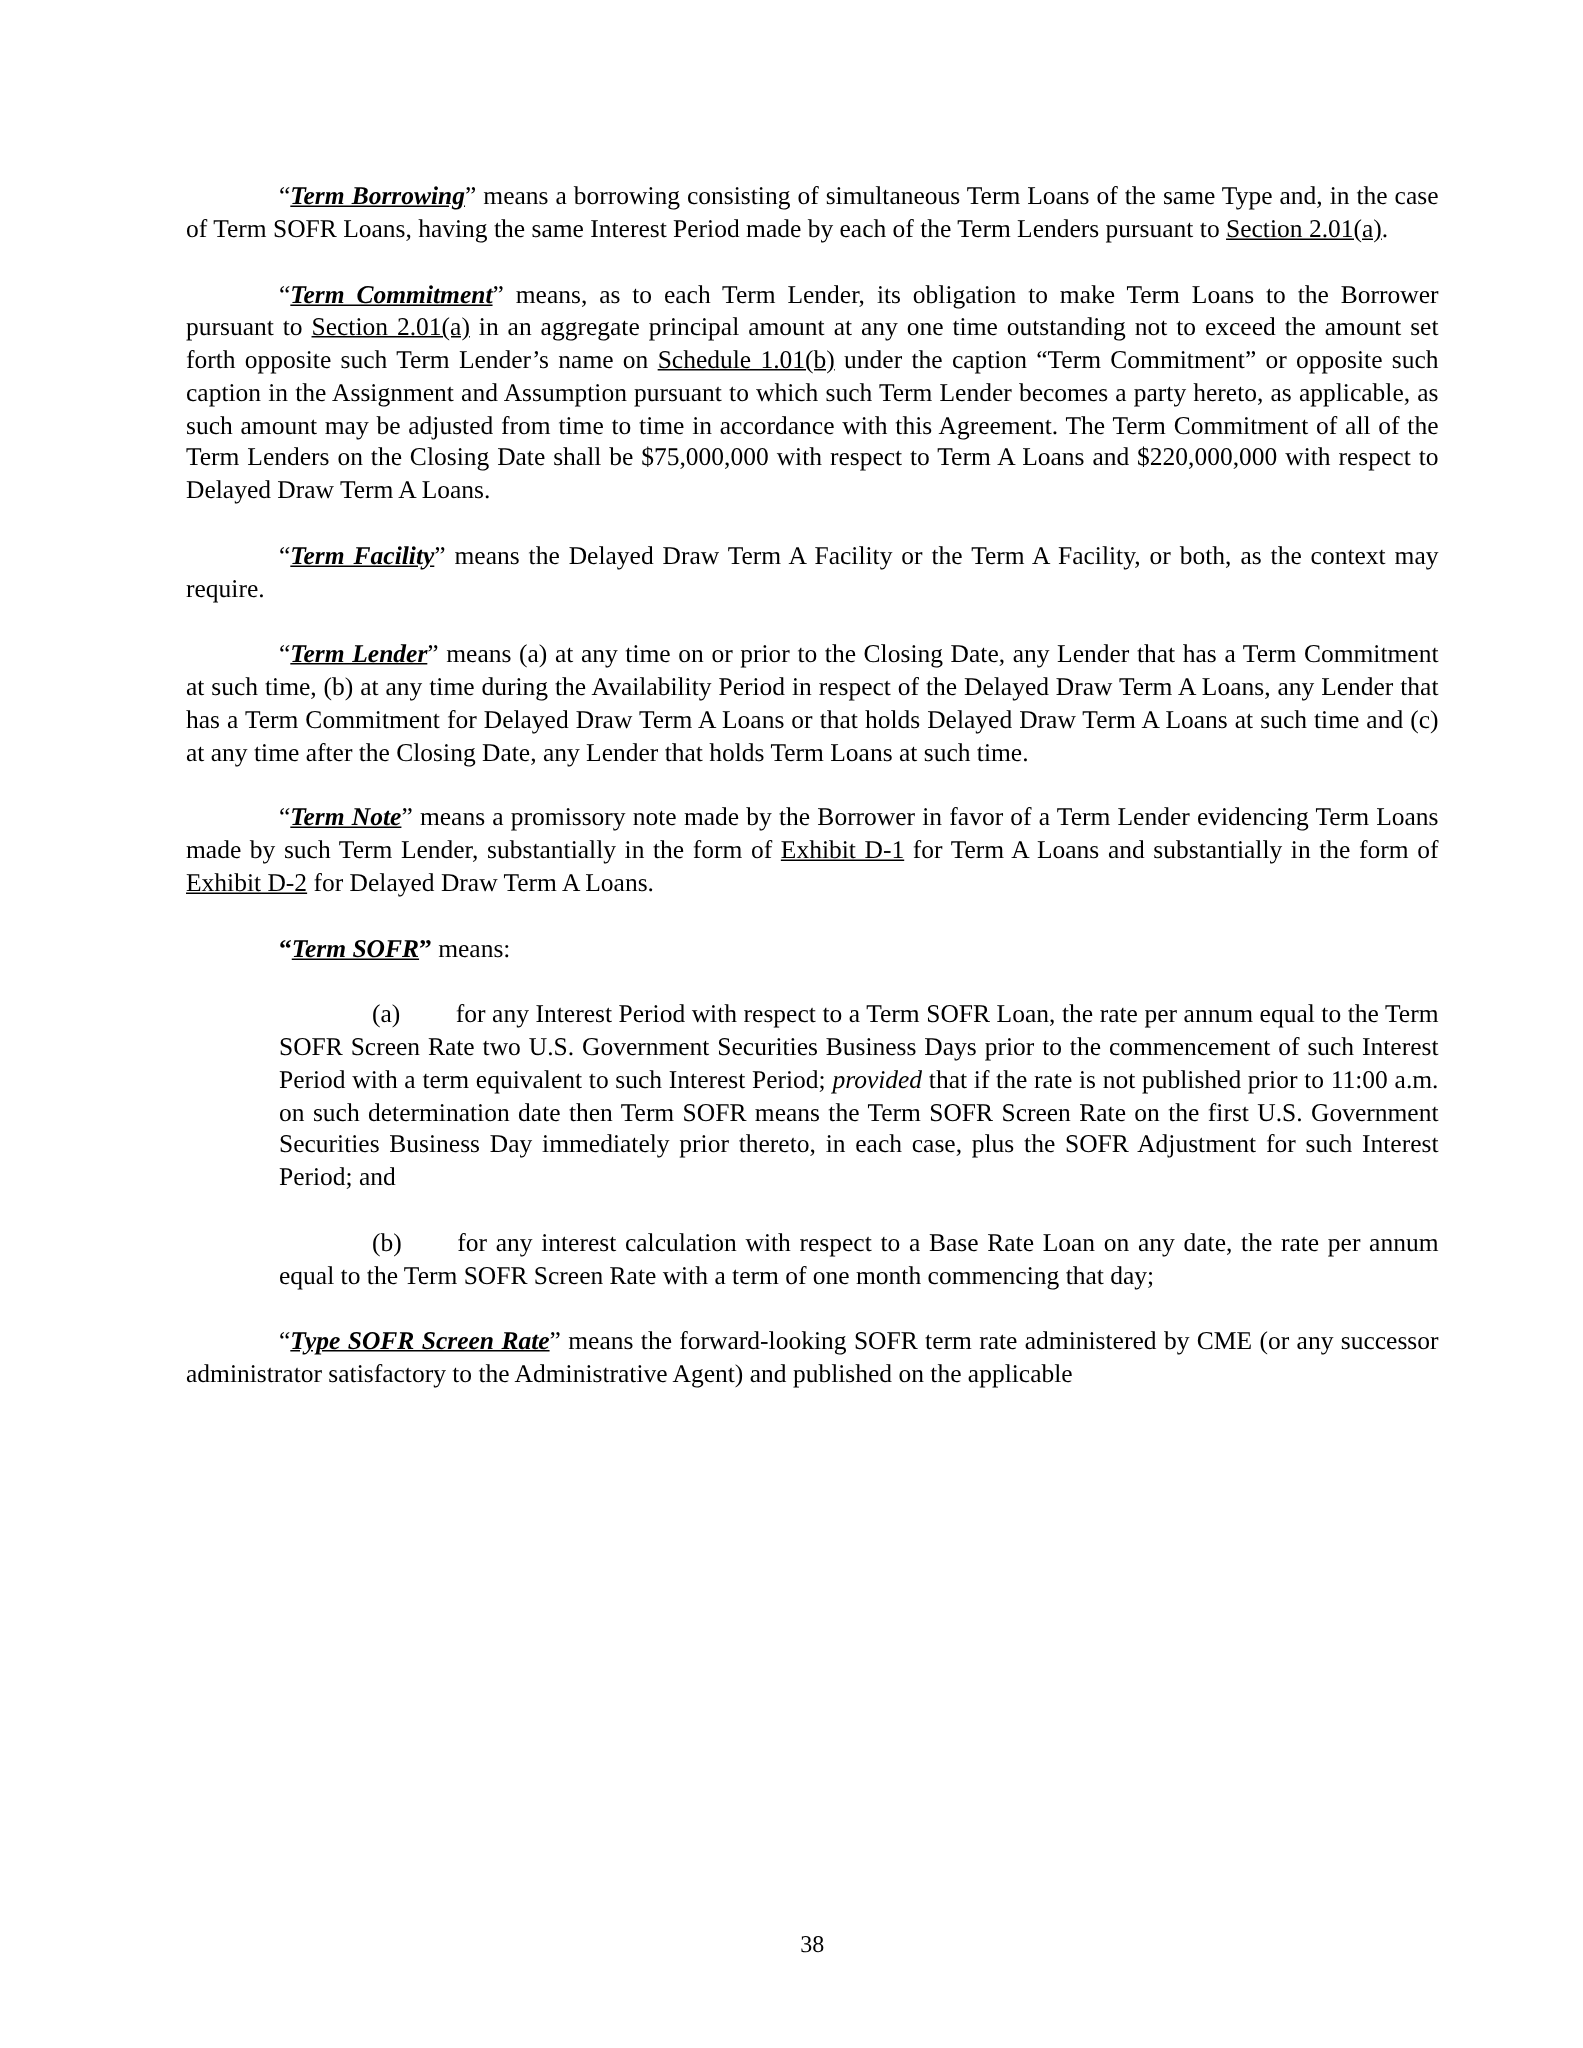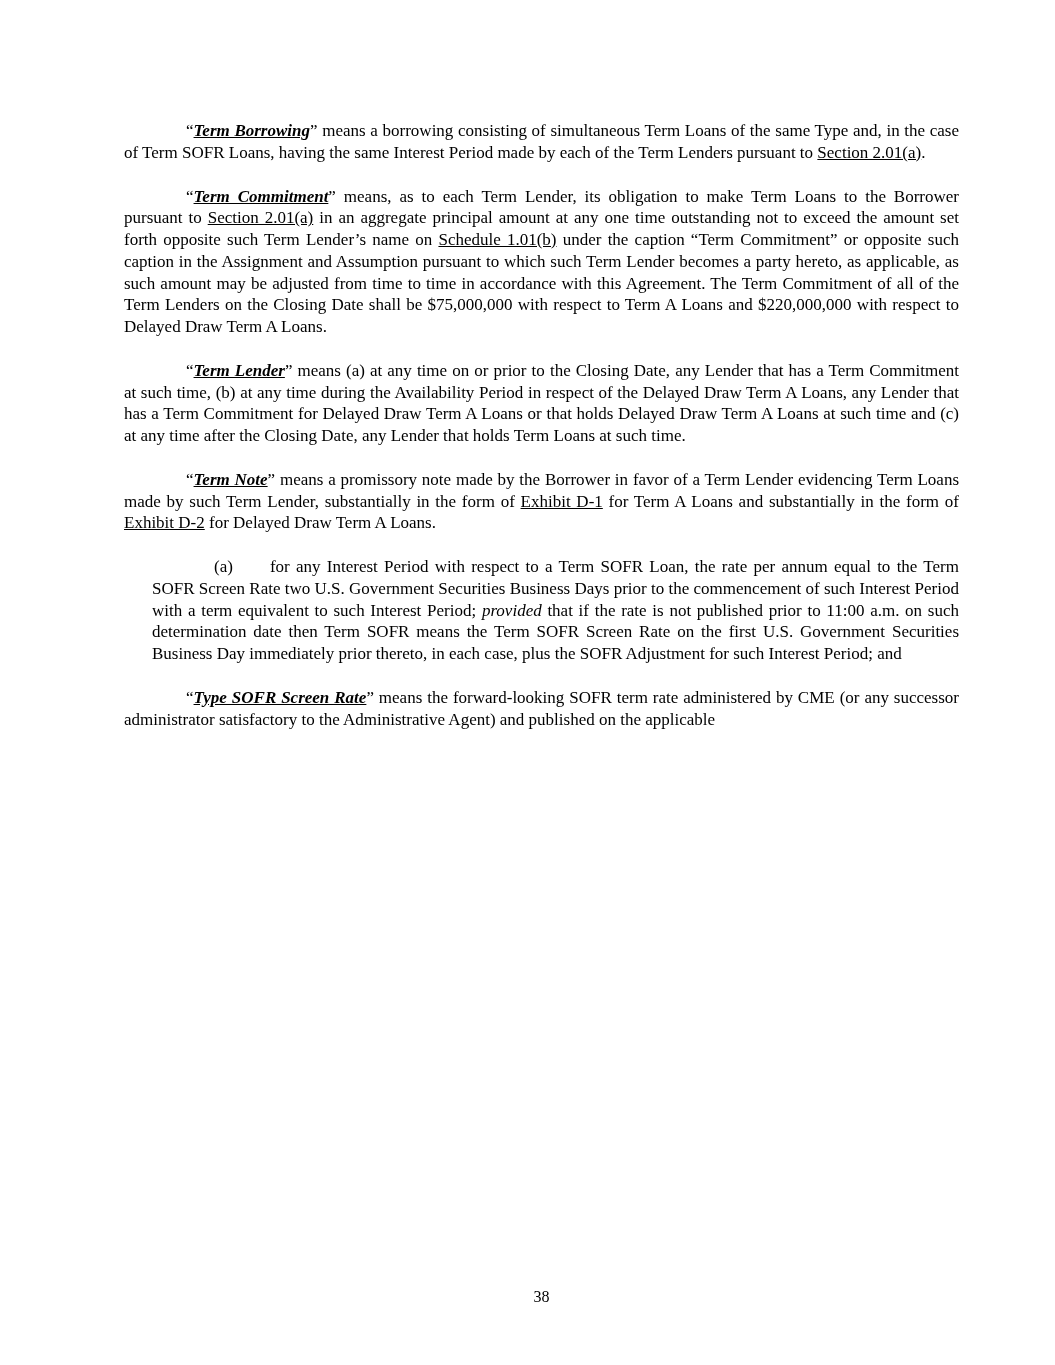--- a/index.html
+++ b/index.html
@@ -23,21 +23,21 @@
     position: absolute;
     left: 124px;
     right: 124px;
     top: 120px;
   }
   p.para {
     margin: 0 0 22px 0;
     text-align: justify;
   }
   p.body  { text-indent: 62px; }
-  p.sub   { margin-left: 28px; text-indent: 62px; }
+  p.sub   { margin-left: 62px; text-indent: 62px; }
   p.flush { text-indent: 0; }
   .run-plain  { }
   .run-term   { font-weight: bold; font-style: italic; text-decoration: underline; }
   .run-link   { text-decoration: underline; }
   .run-italic { font-style: italic; }
   .run-bold   { font-weight: bold; }
   .run-tab    { display: inline-block; width: 37px; }
   .page-number {
     position: absolute;
     left: 0;
@@ -47,19 +47,22 @@
     font-size: 16px;
   }
 </style>
 </head>
 <body>
 
 <div class="page">
   <div class="content">
       <p class="para body"><span class="run-plain">“</span><span class="run-term">Term Borrowing</span><span class="run-plain">” means a borrowing consisting of simultaneous Term Loans of the same Type and, in the case of Term SOFR Loans, having the same Interest Period made by each of the Term Lenders pursuant to </span><span class="run-link">Section 2.01(a)</span><span class="run-plain">.</span></p>
       <p class="para body"><span class="run-plain">“</span><span class="run-term">Term Commitment</span><span class="run-plain">” means, as to each Term Lender, its obligation to make Term Loans to the Borrower pursuant to </span><span class="run-link">Section 2.01(a)</span><span class="run-plain"> in an aggregate principal amount at any one time outstanding not to exceed the amount set forth opposite such Term Lender’s name on </span><span class="run-link">Schedule 1.01(b)</span><span class="run-plain"> under the caption “Term Commitment” or opposite such caption in the Assignment and Assumption pursuant to which such Term Lender becomes a party hereto, as applicable, as such amount may be adjusted from time to time in accordance with this Agreement. The Term Commitment of all of the Term Lenders on the Closing Date shall be $75,000,000 with respect to Term A Loans and $220,000,000 with respect to Delayed Draw Term A Loans.</span></p>
+      <p class="para body"><span class="run-plain">“</span><span class="run-term">Term Facility</span><span class="run-plain">” means the Delayed Draw Term A Facility or the Term A Facility, or both, as the context may require.</span></p>
       <p class="para body"><span class="run-plain">“</span><span class="run-term">Term Lender</span><span class="run-plain">” means (a) at any time on or prior to the Closing Date, any Lender that has a Term Commitment at such time, (b) at any time during the Availability Period in respect of the Delayed Draw Term A Loans, any Lender that has a Term Commitment for Delayed Draw Term A Loans or that holds Delayed Draw Term A Loans at such time and (c) at any time after the Closing Date, any Lender that holds Term Loans at such time.</span></p>
       <p class="para body"><span class="run-plain">“</span><span class="run-term">Term Note</span><span class="run-plain">” means a promissory note made by the Borrower in favor of a Term Lender evidencing Term Loans made by such Term Lender, substantially in the form of </span><span class="run-link">Exhibit D-1</span><span class="run-plain"> for Term A Loans and substantially in the form of </span><span class="run-link">Exhibit D-2</span><span class="run-plain"> for Delayed Draw Term A Loans.</span></p>
+      <p class="para body"><span class="run-bold">“</span><span class="run-term">Term SOFR</span><span class="run-bold">”</span><span class="run-plain"> means:</span></p>
       <p class="para sub"><span class="run-plain">(a)</span><span class="run-tab"></span><span class="run-plain">for any Interest Period with respect to a Term SOFR Loan, the rate per annum equal to the Term SOFR Screen Rate two U.S. Government Securities Business Days prior to the commencement of such Interest Period with a term equivalent to such Interest Period; </span><span class="run-italic">provided</span><span class="run-plain"> that if the rate is not published prior to 11:00 a.m. on such determination date then Term SOFR means the Term SOFR Screen Rate on the first U.S. Government Securities Business Day immediately prior thereto, in each case, plus the SOFR Adjustment for such Interest Period; and</span></p>
+      <p class="para sub"><span class="run-plain">(b)</span><span class="run-tab"></span><span class="run-plain">for any interest calculation with respect to a Base Rate Loan on any date, the rate per annum equal to the Term SOFR Screen Rate with a term of one month commencing that day;</span></p>
       <p class="para body"><span class="run-plain">“</span><span class="run-term">Type SOFR Screen Rate</span><span class="run-plain">” means the forward-looking SOFR term rate administered by CME (or any successor administrator satisfactory to the Administrative Agent) and published on the applicable</span></p>
     </div>
   <div class="page-number">38</div>
 </div>
 
 </body></html>

